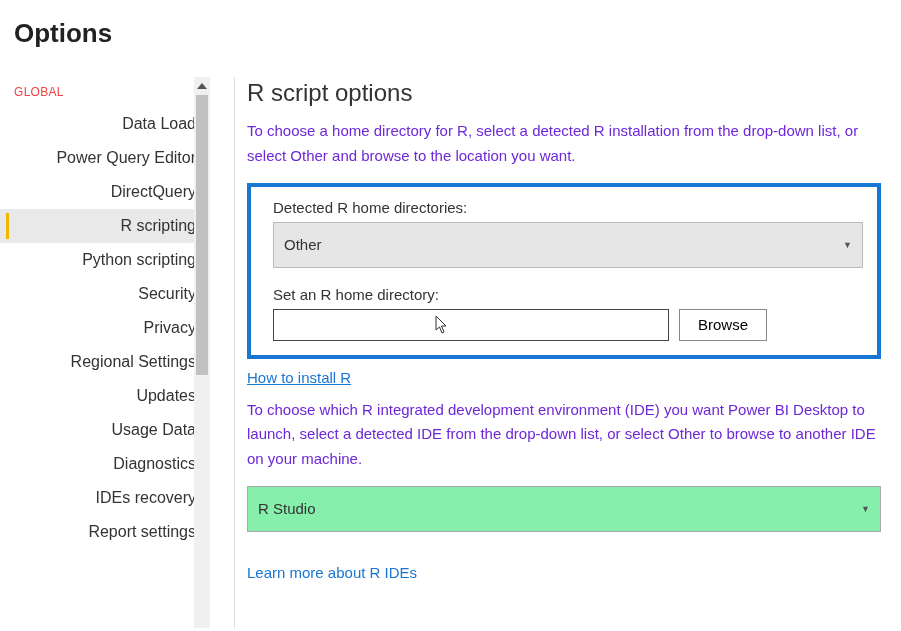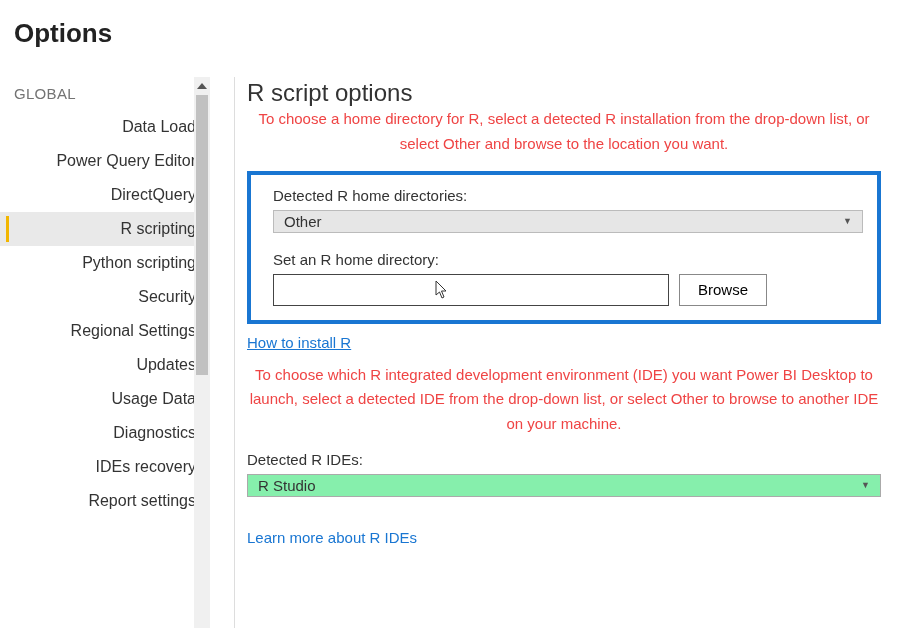--- a/index.html
+++ b/index.html
@@ -23,22 +23,22 @@
     .container {
       display: flex;
       height: calc(100% - 70px);
     }
     .sidebar {
       width: 210px;
       padding-top: 12px;
       position: relative;
     }
     .sidebar-heading {
-      font-size: 15px;
-      color: #737373;
+      font-size: 12px;
+      color: #ef4444;
       padding: 6px 14px 8px 14px;
       letter-spacing: 0.3px;
     }
     .sidebar-list {
       list-style: none;
     }
     .sidebar-item {
       padding: 8px 14px 8px 20px;
       font-size: 16px;
       color: #333;
@@ -88,41 +88,41 @@
     }
     .content {
       flex: 1;
       padding: 12px 20px 0 0;
       overflow: hidden;
     }
     .content h2 {
       font-size: 24px;
       font-weight: 400;
       color: #333;
+      margin-bottom: 12px;
     }
     .desc {
       font-size: 15px;
-      color: #ef4444;
+      color: #6d28d9;
       line-height: 1.65;
       margin-bottom: 14px;
-      text-align: center;
     }
     .highlight-box {
       border: 4px solid #1976d2;
       padding: 12px 14px 14px 22px;
       margin-bottom: 10px;
     }
     .field-label {
       font-size: 15px;
       color: #333;
       margin-bottom: 6px;
     }
     .select-box {
       width: 100%;
-      height: 23px;
+      height: 46px;
       background: #e6e6e6;
       border: 1px solid #bbb;
       display: flex;
       align-items: center;
       justify-content: space-between;
       padding: 0 10px;
       margin-bottom: 18px;
       cursor: pointer;
       font-size: 15px;
       color: #333;
@@ -181,20 +181,21 @@
 <div class="container">
   <div class="sidebar">
     <div class="sidebar-heading">GLOBAL</div>
     <ul class="sidebar-list">
       <li class="sidebar-item"><span>Data Load</span></li>
       <li class="sidebar-item"><span>Power Query Editor</span></li>
       <li class="sidebar-item"><span>DirectQuery</span></li>
       <li class="sidebar-item active"><span>R scripting</span></li>
       <li class="sidebar-item"><span>Python scripting</span></li>
       <li class="sidebar-item"><span>Security</span></li>
+      <li class="sidebar-item"><span>Privacy</span></li>
       <li class="sidebar-item"><span>Regional Settings</span></li>
       <li class="sidebar-item"><span>Updates</span></li>
       <li class="sidebar-item"><span>Usage Data</span></li>
       <li class="sidebar-item"><span>Diagnostics</span></li>
       <li class="sidebar-item"><span>IDEs recovery</span></li>
       <li class="sidebar-item"><span>Report settings</span></li>
     </ul>
     <div class="scrollbar-track">
       <div class="scrollbar-arrow">
         <svg width="10" height="6">
@@ -226,21 +227,20 @@
           </svg>
         </div>
         <button class="browse-btn">Browse</button>
       </div>
     </div>
 
     <span class="link link1">How to install R</span>
 
     <p class="desc">To choose which R integrated development environment (IDE) you want Power BI Desktop to launch, select a detected IDE from the drop-down list, or select Other to browse to another IDE on your machine.</p>
 
-    <div class="field-label">Detected R IDEs:</div>
     <div class="select-box light">
       <span>R Studio</span>
       <span class="caret">▼</span>
     </div>
 
     <span class="link link2">Learn more about R IDEs</span>
   </div>
 </div>
 
 </body></html>

